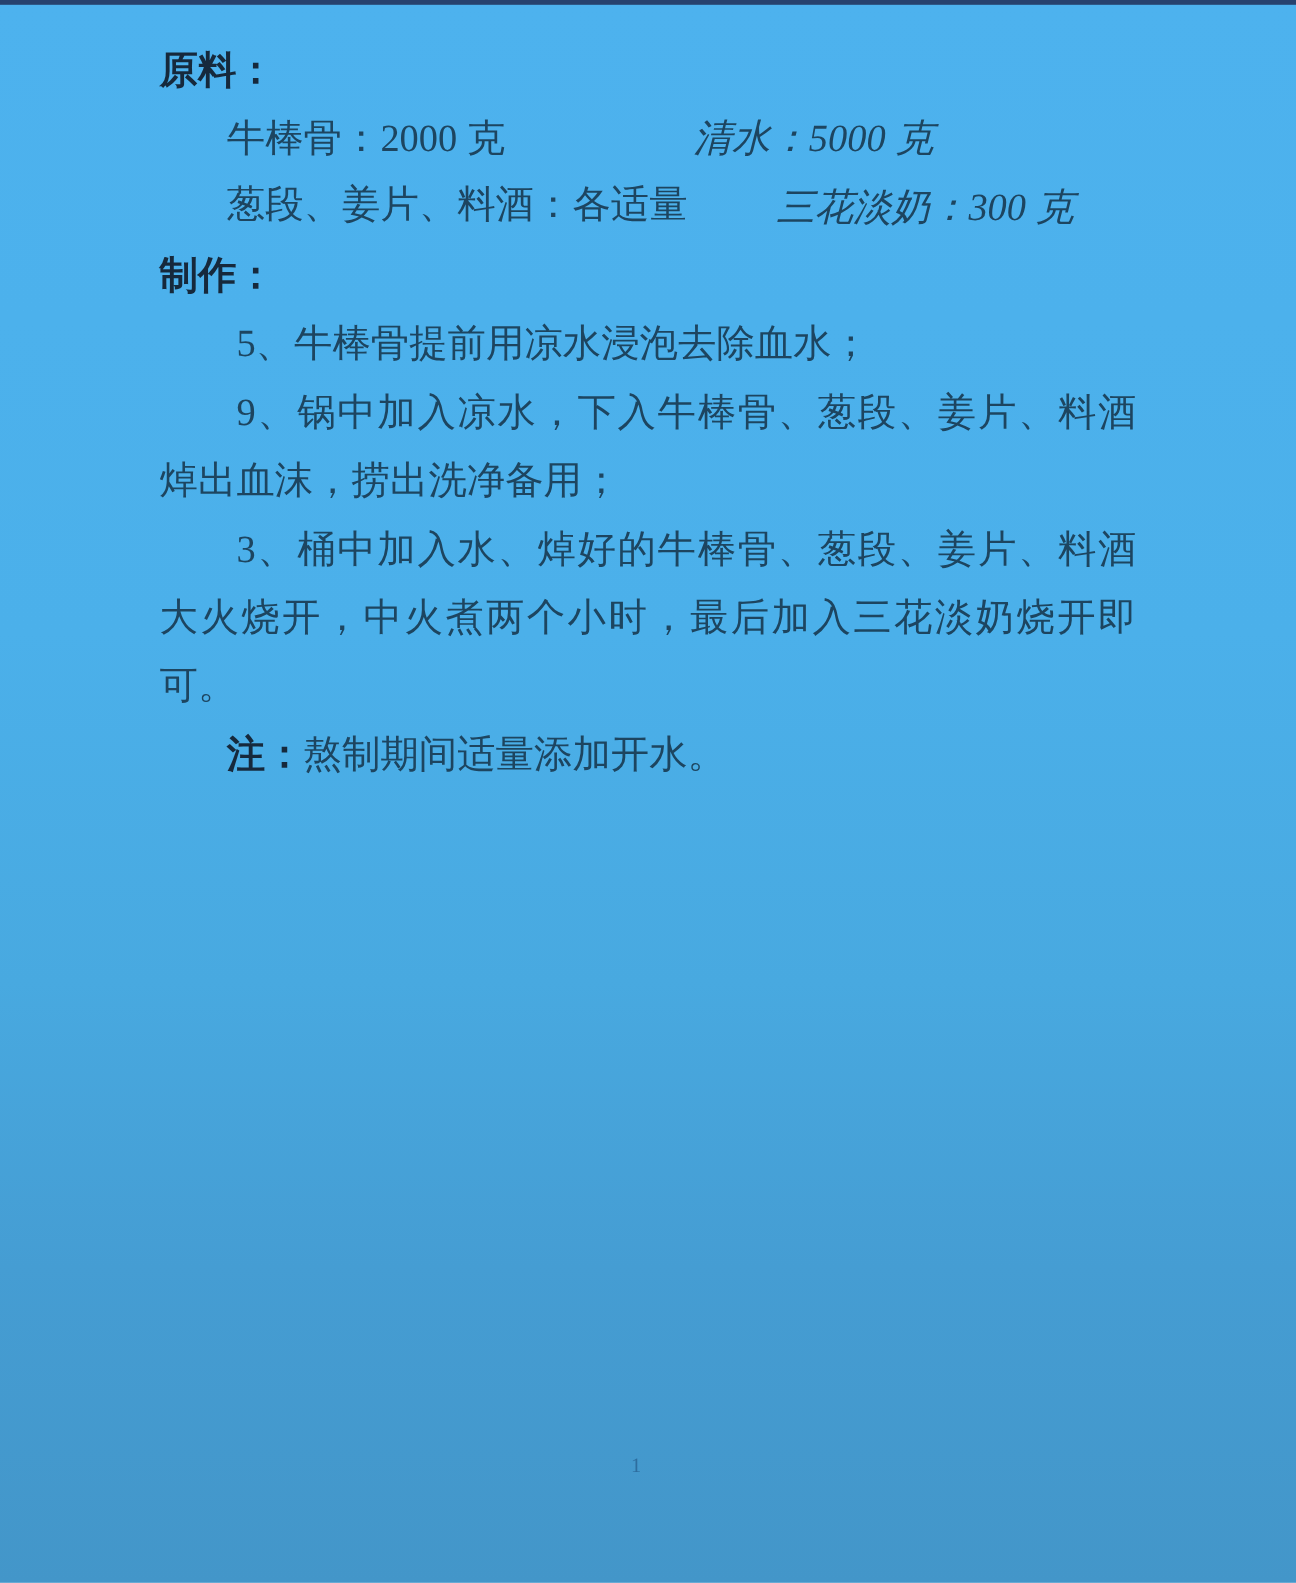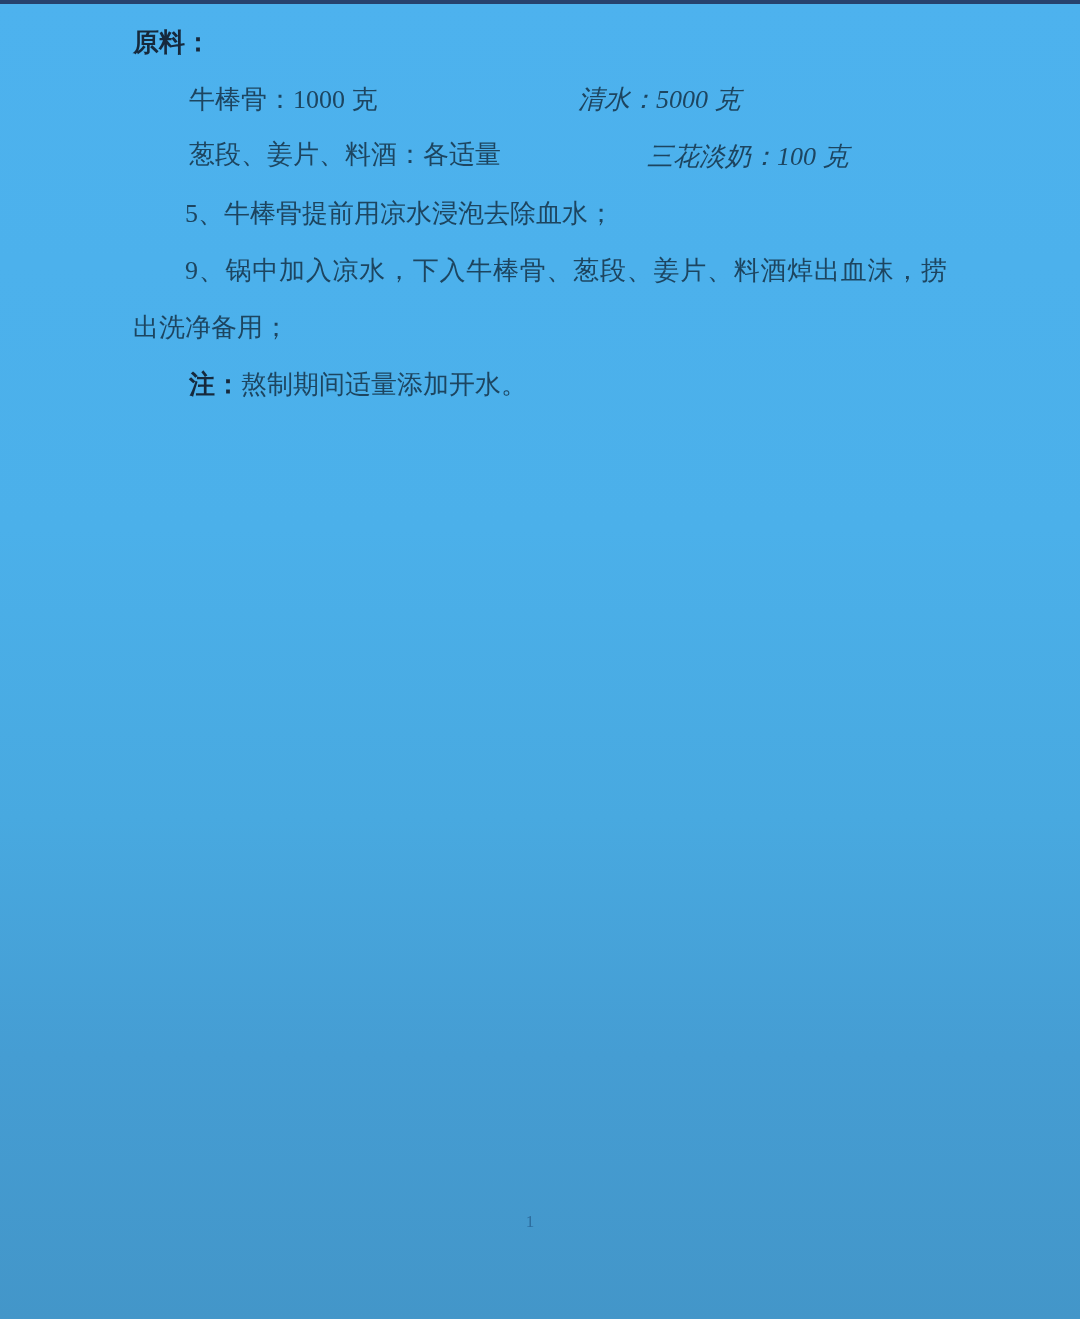--- a/index.html
+++ b/index.html
@@ -23,23 +23,23 @@
     position: absolute;
     top: 0; left: 0; right: 0;
     height: 4px;
     background: #27426e;
   }
   .doc {
     position: absolute;
     top: 0;
     left: 133px;
     width: 814px;
-    padding-top: 14px;
+    padding-top: 30px;
     color: #1d4560;
-    font-size: 26px;
+    font-size: 32px;
     line-height: 57px;
     filter: blur(0.3px);
   }
   .heading {
     font-weight: bold;
     color: #16293c;
     margin: 0;
   }
   .ing-row {
     display: flex;
@@ -78,34 +78,36 @@
 </head>
 <body>
 
 <div class="top-strip"></div>
 
 <div class="doc">
 
   <p class="heading">原料：</p>
 
   <div class="ing-row">
-    <span class="ing-left-1">牛棒骨：1000 克</span>
+    <span class="ing-left-1">牛棒骨：2000 克</span>
     <span class="ing-right">清水：5000 克</span>
   </div>
 
   <div class="ing-row">
     <span class="ing-left-2">葱段、姜片、料酒：各适量</span>
-    <span class="ing-right">三花淡奶：100 克</span>
+    <span class="ing-right">三花淡奶：300 克</span>
   </div>
 
+  <p class="heading">制作：</p>
 
   <p class="step">5、牛棒骨提前用凉水浸泡去除血水；</p>
 
   <p class="step">9、锅中加入凉水，下入牛棒骨、葱段、姜片、料酒焯出血沫，捞出洗净备用；</p>
 
+  <p class="step">3、桶中加入水、焯好的牛棒骨、葱段、姜片、料酒大火烧开，中火煮两个小时，最后加入三花淡奶烧开即可。</p>
 
   <p class="note">
     <span class="note-label">注：</span><span>熬制期间适量添加开水。</span>
   </p>
 
 </div>
 
 <div class="page-number">1</div>
 
 </body></html>

